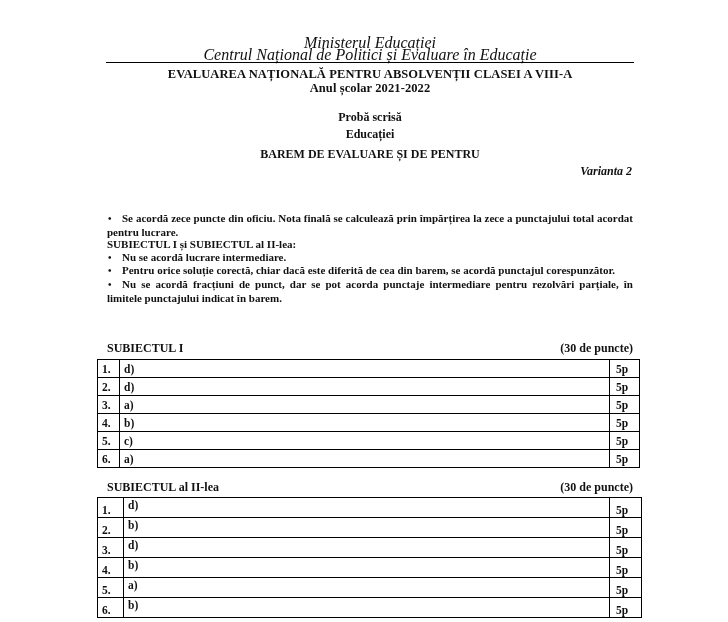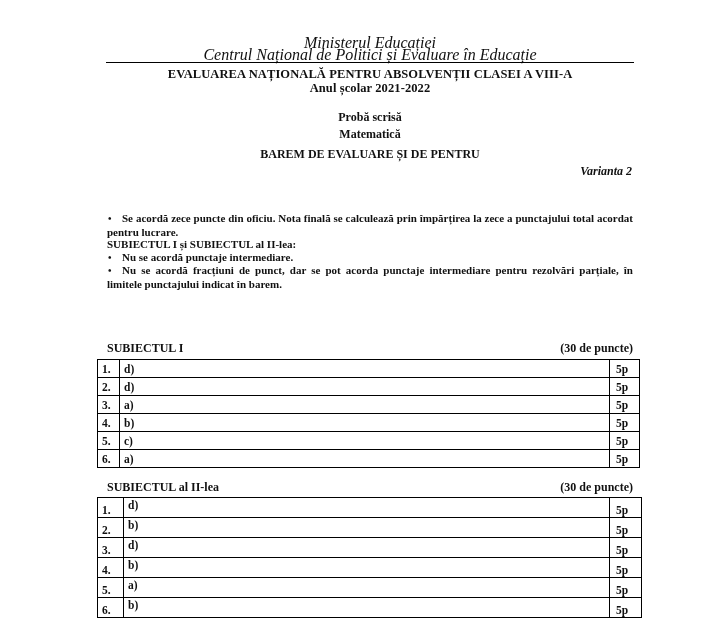--- a/index.html
+++ b/index.html
@@ -38,28 +38,29 @@
   </style>
 </head>
 <body>
 
 <div class="abs center hdr-small" style="top:37px;">Ministerul Educației</div>
 <div class="abs center hdr-small" style="top:49px;">Centrul Național de Politici și Evaluare în Educație</div>
 <div class="rule"></div>
 <div class="abs center title" style="top:67px;">EVALUAREA NAȚIONALĂ PENTRU ABSOLVENȚII CLASEI A VIII-A</div>
 <div class="abs center title" style="top:81px;">Anul școlar 2021-2022</div>
 <div class="abs center sub" style="top:110px;">Probă scrisă</div>
-<div class="abs center sub" style="top:127px;">Matematică</div>
+<div class="abs center sub" style="top:127px;">Educației</div>
 <div class="abs center sub" style="top:147px;">BAREM DE EVALUARE ȘI DE PENTRU</div>
 <div class="abs variant" style="top:164px;font-style:italic;">Varianta 2</div>
 
 <div class="abs rules" style="top:212px;">
   <p class="bul">Se acordă zece puncte din oficiu. Nota finală se calculează prin împărțirea la zece a punctajului total acordat pentru lucrare.</p>
   <p>SUBIECTUL I și SUBIECTUL al II-lea:</p>
-  <p class="bul">Nu se acordă punctaje intermediare.</p>
+  <p class="bul">Nu se acordă lucrare intermediare.</p>
+  <p class="bul">Pentru orice soluție corectă, chiar dacă este diferită de cea din barem, se acordă punctajul corespunzător.</p>
   <p class="bul">Nu se acordă fracțiuni de punct, dar se pot acorda punctaje intermediare pentru rezolvări parțiale, în limitele punctajului indicat în barem.</p>
 </div>
 
 <div class="abs sec-head" style="top:341px;gap:11px;">
   <span>SUBIECTUL I</span>
   <span>(30 de puncte)</span>
 </div>
 
 <table class="barem" id="t1">
   <colgroup>

